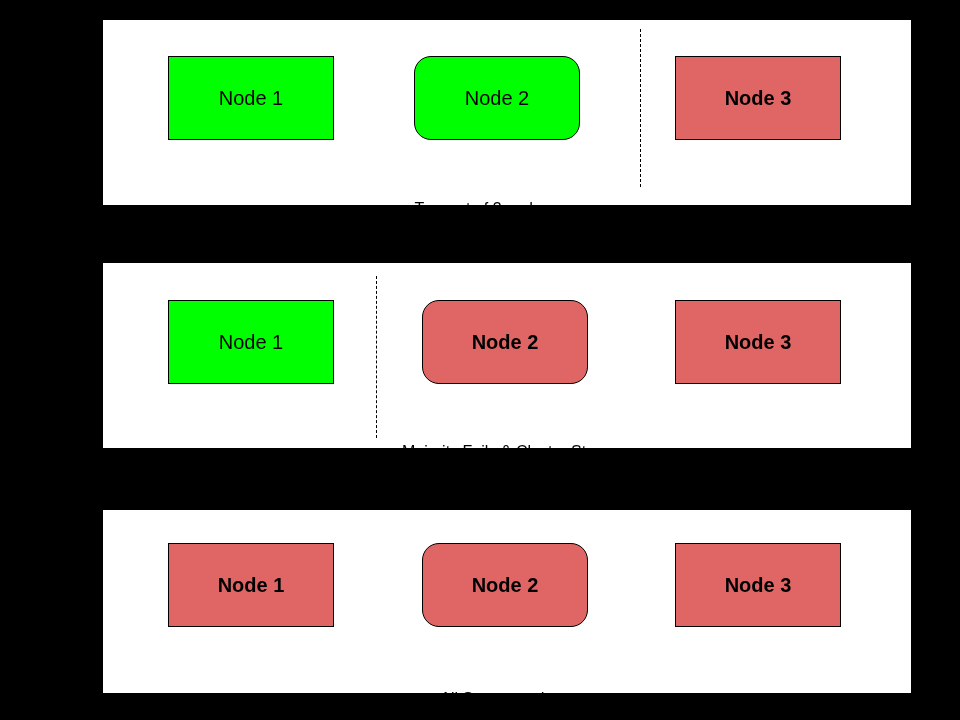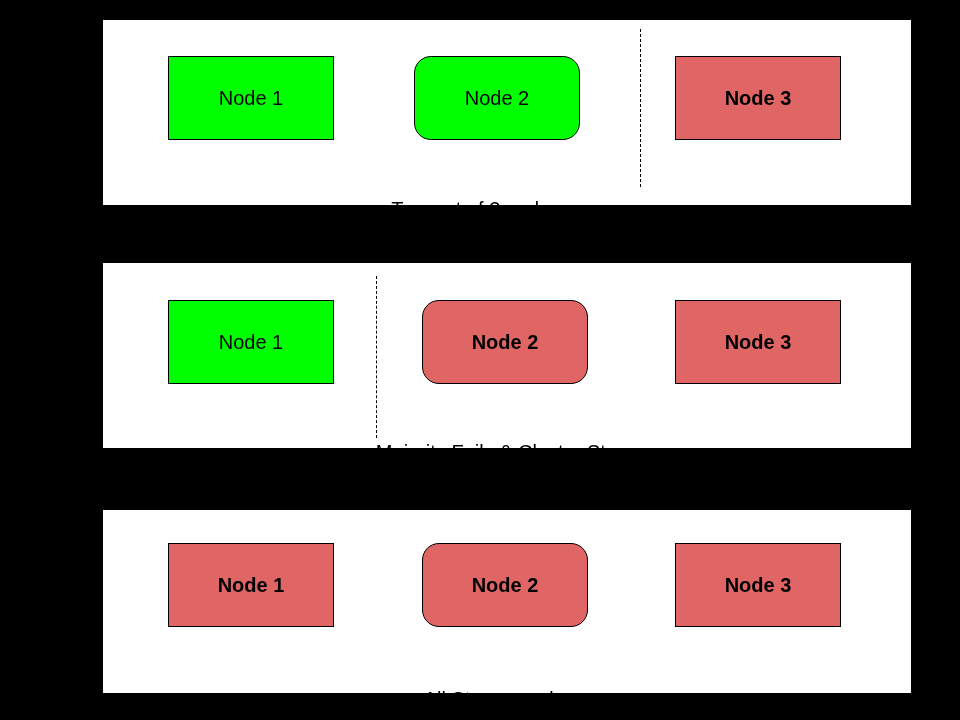--- a/index.html
+++ b/index.html
@@ -51,21 +51,21 @@
     border-left: 1px dashed var(--node-border, #000);
   }
   .p1 .divider { left: 537px; top: 9px;  height: 158px; }
   .p2 .divider { left: 273px; top: 13px; height: 162px; }
   .caption {
     position: absolute;
     left: 0;
     width: 100%;
     top: 134px;
     text-align: center;
-    font-size: 20px;
+    font-size: 16px;
     line-height: 22px;
     color: var(--text, #000);
     white-space: pre;
   }
 </style>
 </head>
 <body>
 
 <div class="stage">
 

